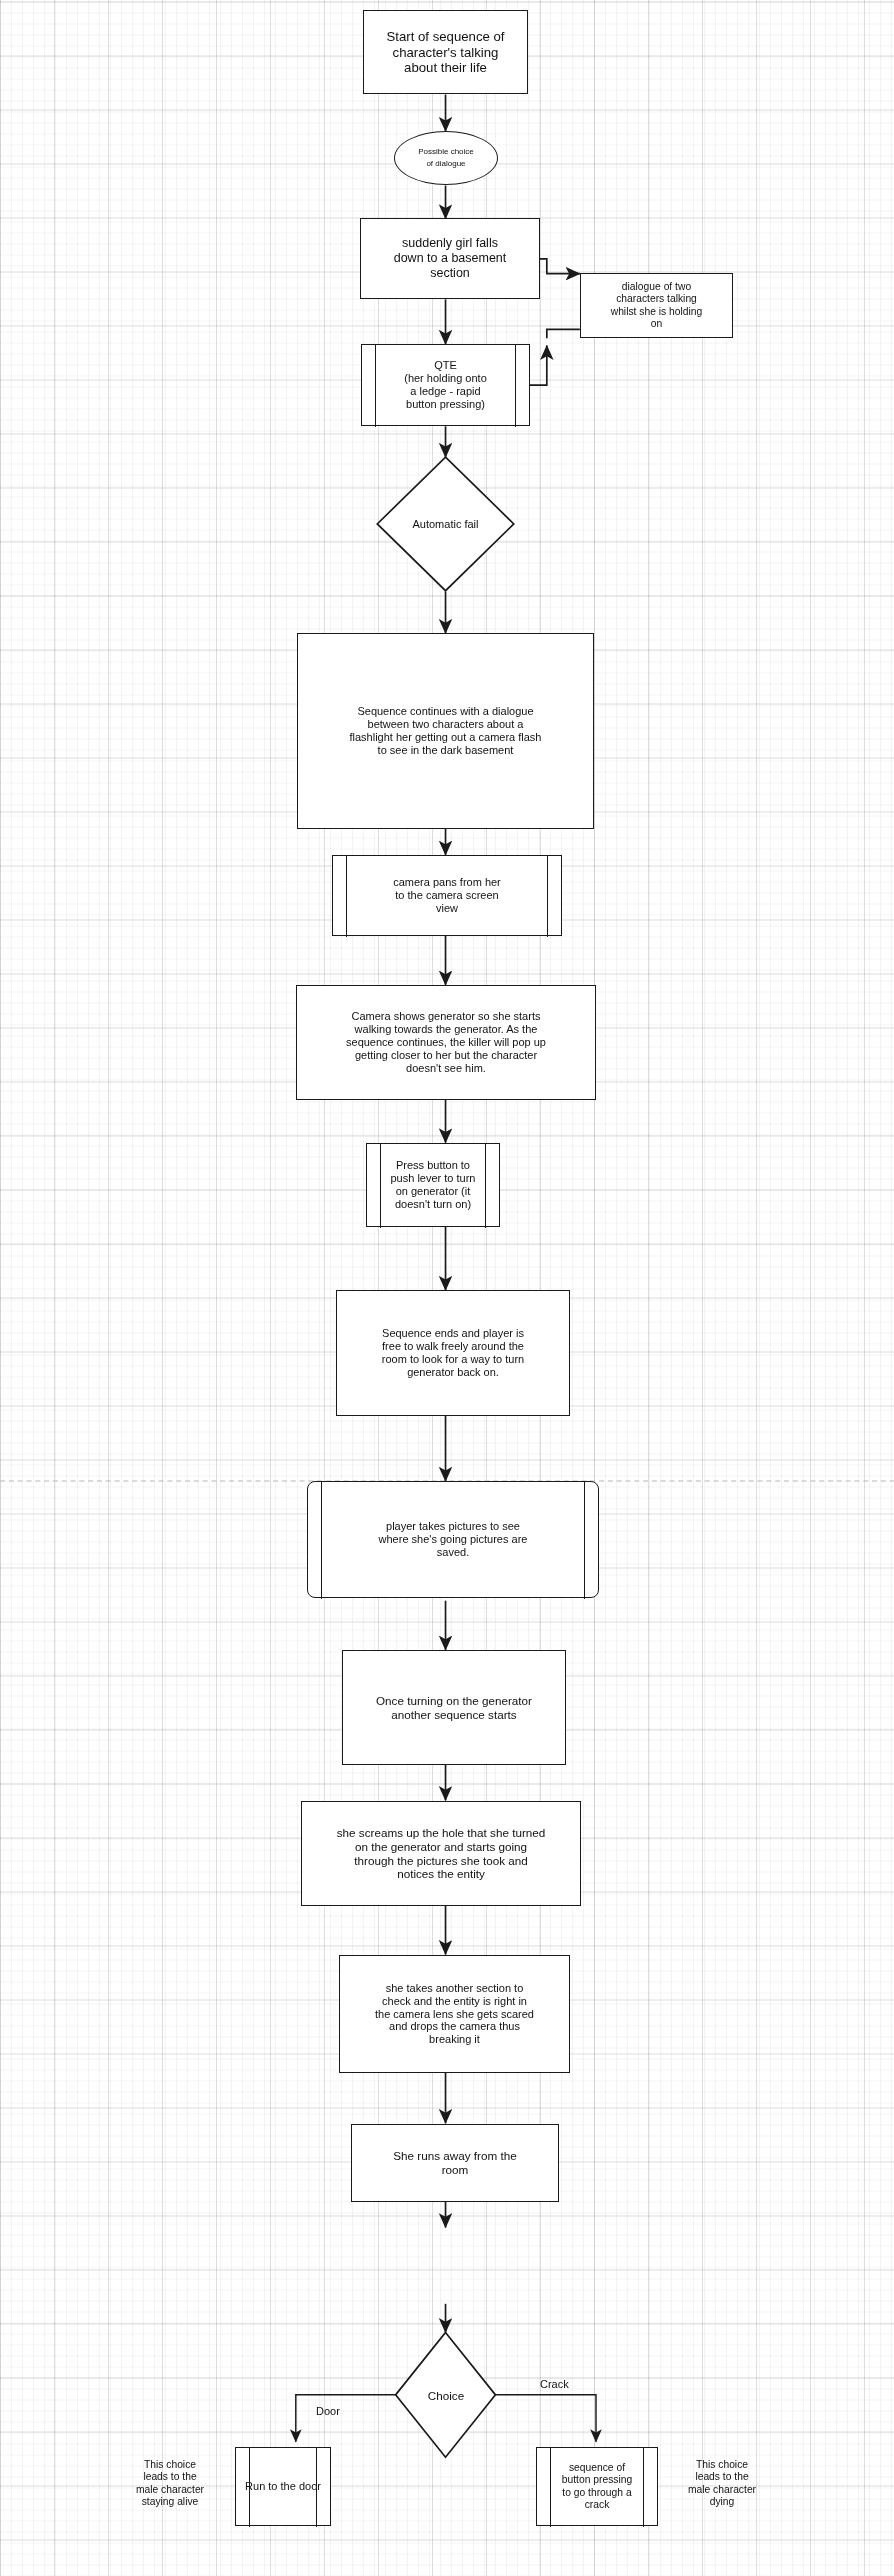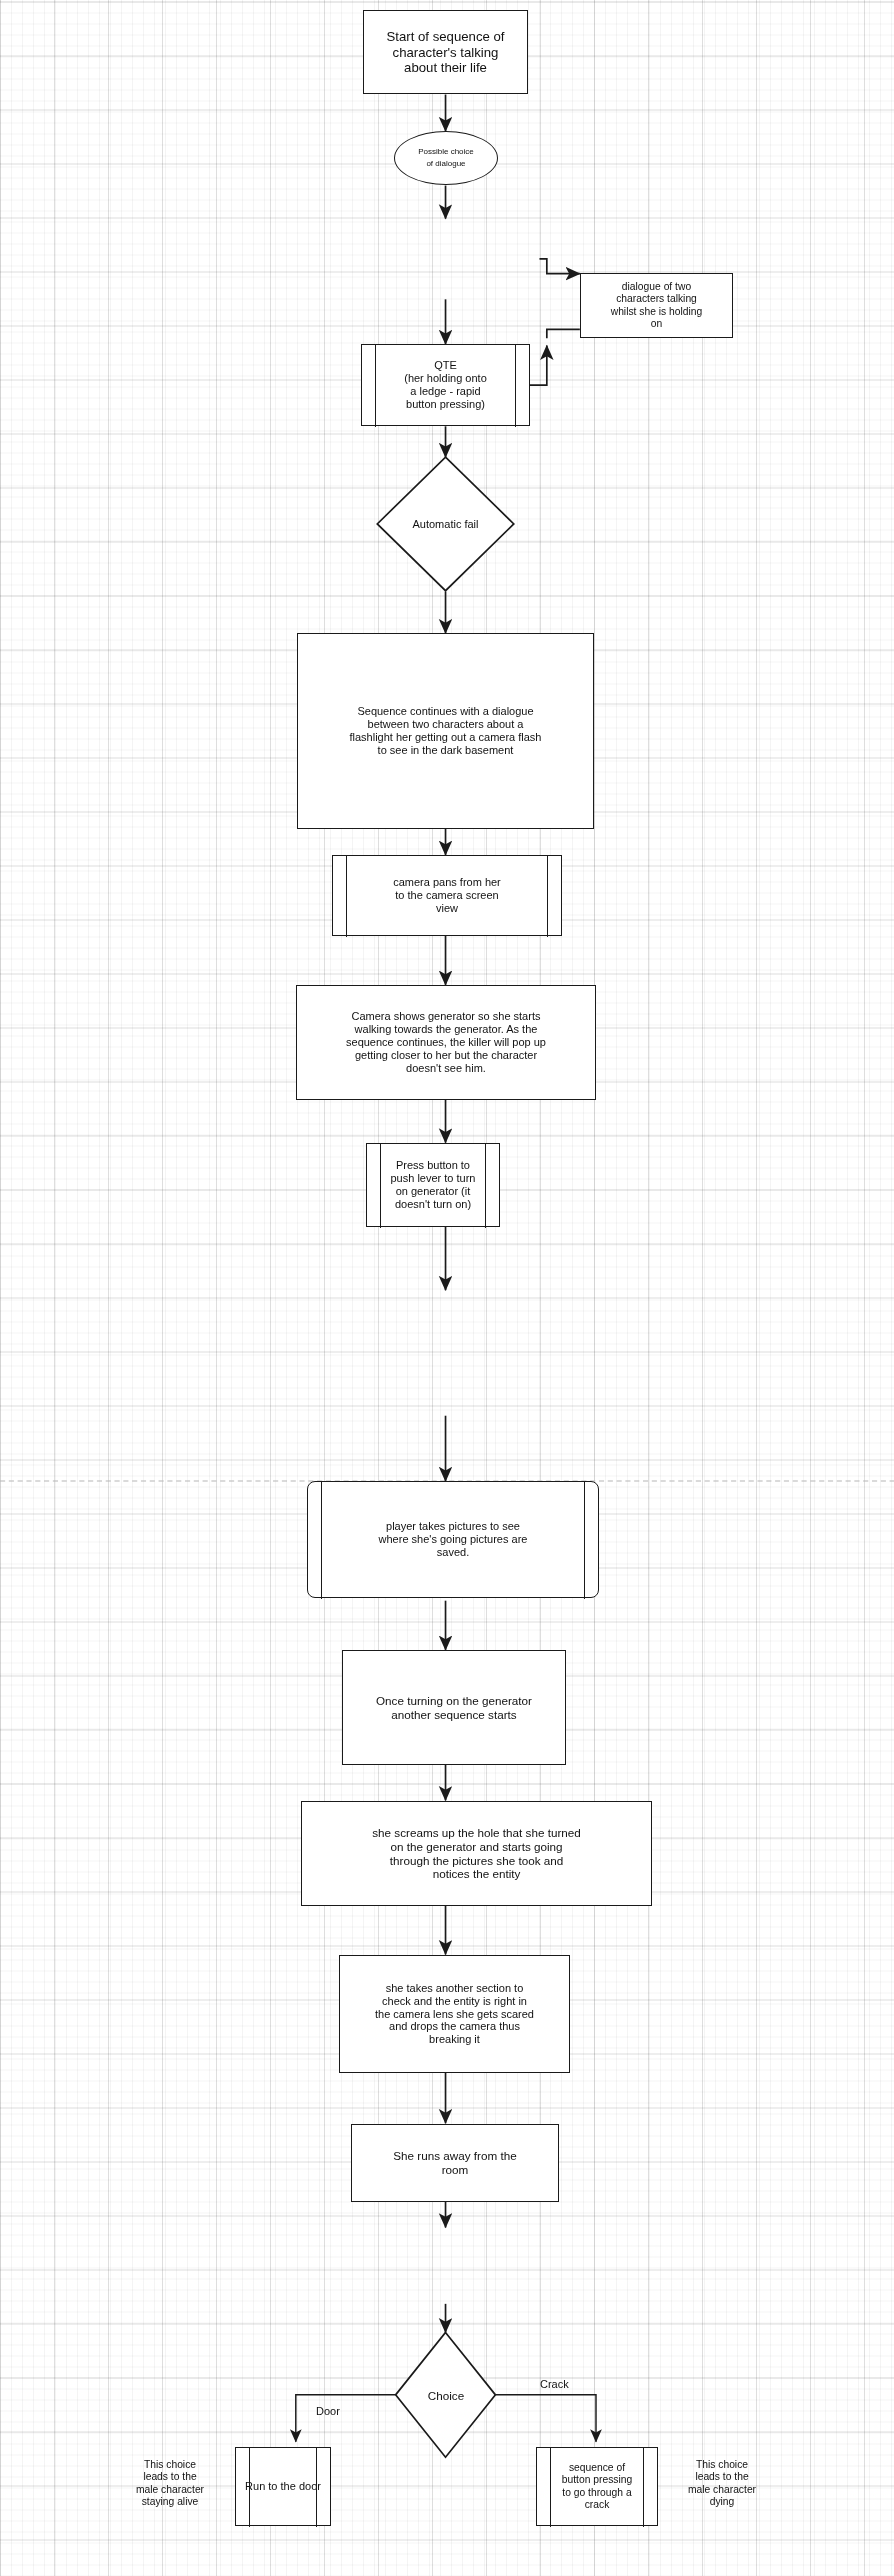--- a/index.html
+++ b/index.html
@@ -167,20 +167,23 @@
 
   <div class="node" style="left:363px; top:10.3px; width:165px; height:84px; font-size:13.2px;">Start of sequence of
 character's talking
 about their life</div>
 
   <div class="ellipse" style="left:394px; top:131px; width:104px; height:54px; font-size:8px;">
     <span style="white-space:pre-line;">Possible choice
 of dialogue</span>
   </div>
 
+  <div class="node" style="left:360px; top:218px; width:180px; height:81px; font-size:12.5px;">suddenly girl falls
+down to a basement
+section</div>
 
   <div class="node" style="left:580px; top:273px; width:153px; height:65px; font-size:10.3px;">dialogue of two
 characters talking
 whilst she is holding
 on</div>
 
   <div class="node pp" style="left:361px; top:344px; width:169px; height:82px; font-size:11px;">QTE
 (her holding onto
 a ledge - rapid
 button pressing)</div>
@@ -200,29 +203,33 @@
 walking towards the generator. As the
 sequence continues, the killer will pop up
 getting closer to her but the character
 doesn't see him.</div>
 
   <div class="node pp" style="left:366px; top:1143px; width:134px; height:84px; font-size:11px;">Press button to
 push lever to turn
 on generator (it
 doesn't turn on)</div>
 
+  <div class="node" style="left:336px; top:1290px; width:234px; height:126px; font-size:11px;">Sequence ends and player is
+free to walk freely around the
+room to look for a way to turn
+generator back on.</div>
 
   <div class="node pp" style="left:307px; top:1481px; width:292px; height:117px; font-size:11px;border-radius:8px;">player takes pictures to see
 where she's going pictures are
 saved.</div>
 
   <div class="node" style="left:342px; top:1650px; width:224px; height:115px; font-size:11.7px;">Once turning on the generator
 another sequence starts</div>
 
-  <div class="node" style="left:301px; top:1801px; width:351px; height:105px; font-size:11.7px;">she screams up the hole that she turned
+  <div class="node" style="left:301px; top:1801px; width:280px; height:105px; font-size:11.7px;">she screams up the hole that she turned
 on the generator and starts going
 through the pictures she took and
 notices the entity</div>
 
   <div class="node" style="left:339px; top:1955px; width:231px; height:118px; font-size:11px;">she takes another section to
 check and the entity is right in
 the camera lens she gets scared
 and drops the camera thus
 breaking it</div>
 

